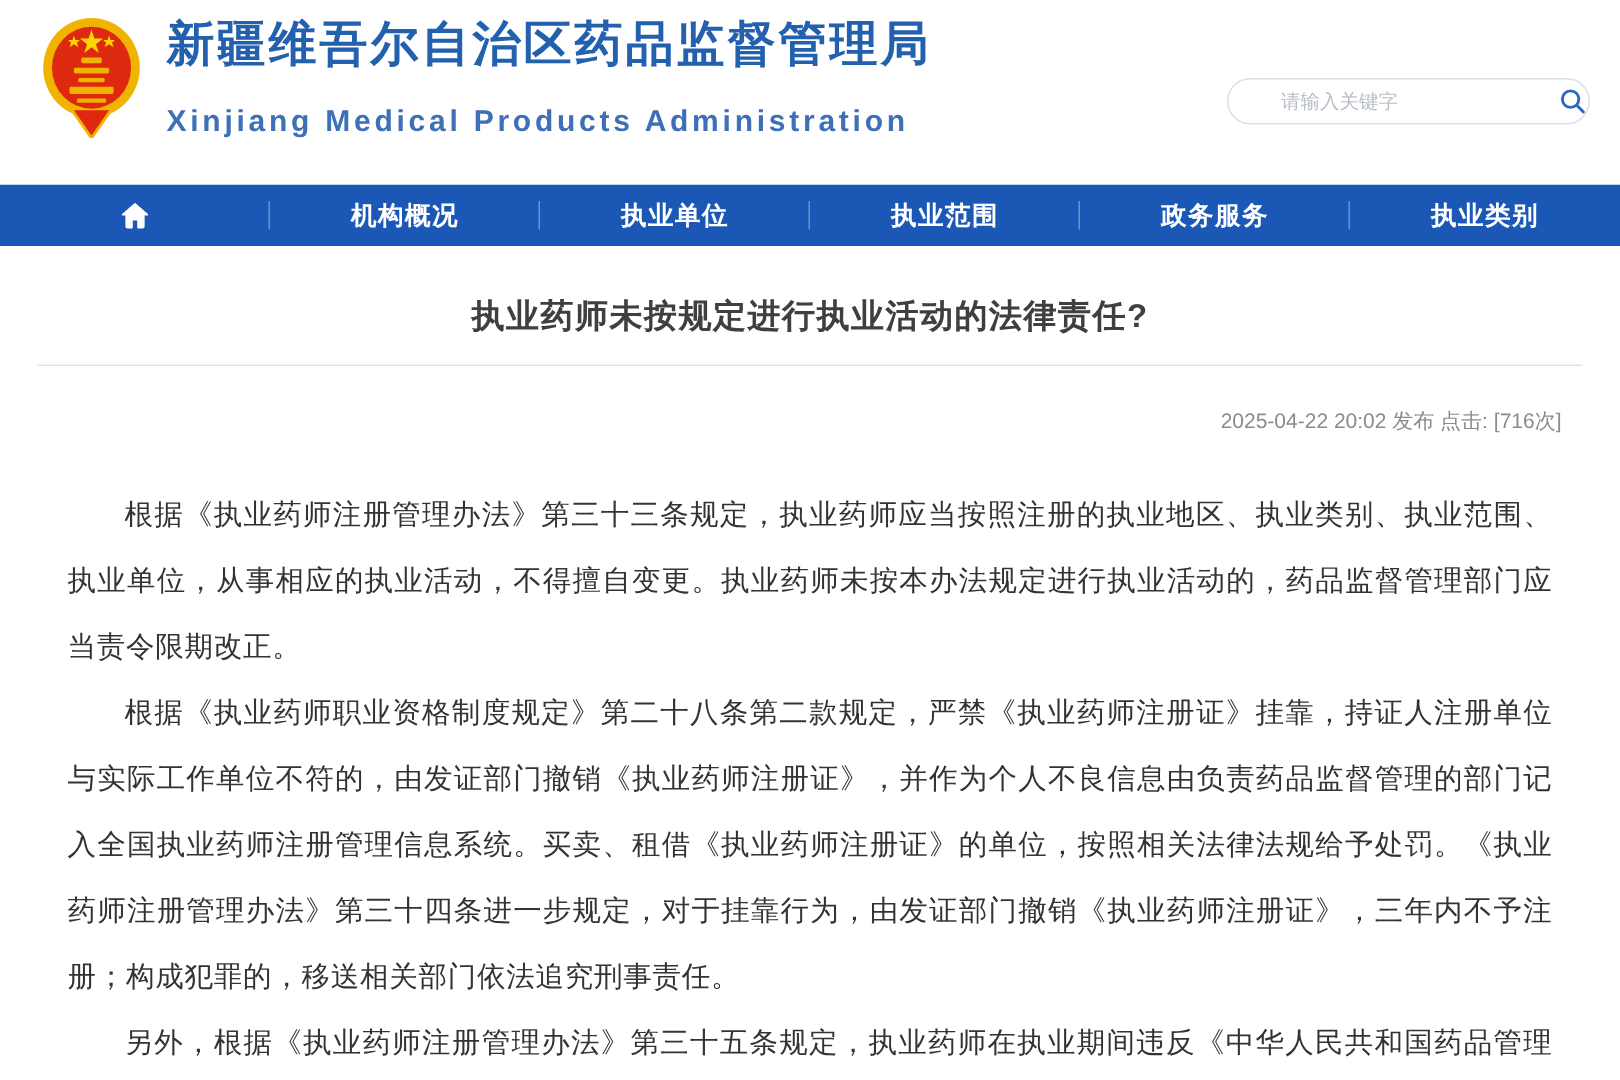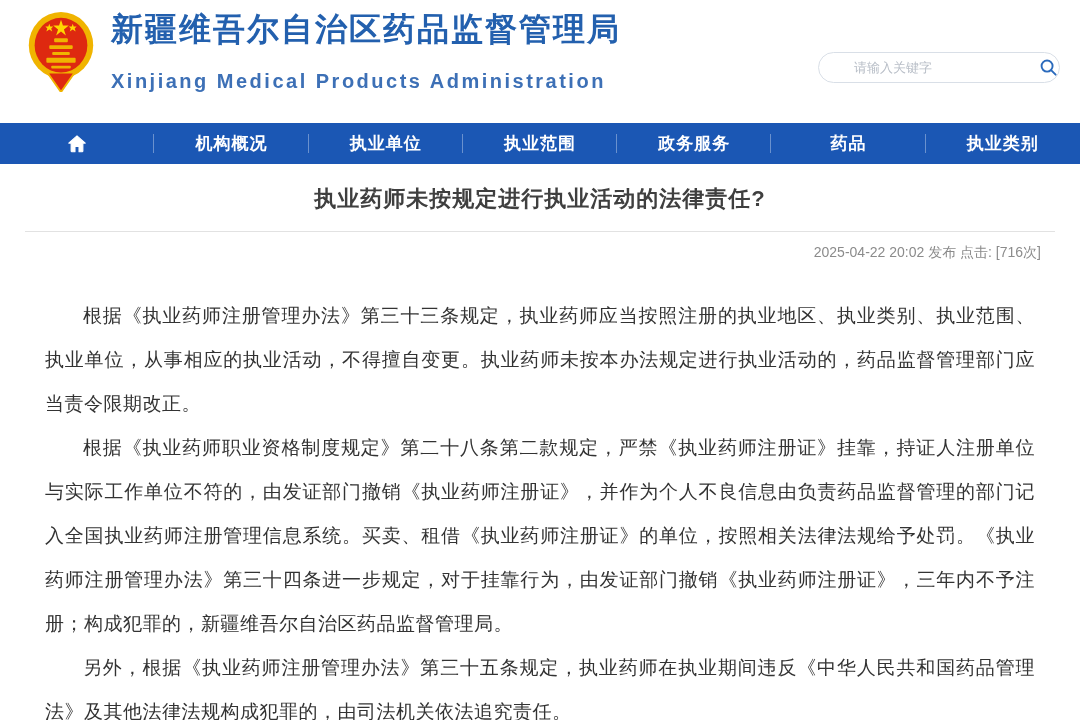--- a/index.html
+++ b/index.html
@@ -24,24 +24,24 @@
 
   
   .nav { height:41px; background:#1b57b4; display:flex; }
   .nav-cell { flex:1; display:flex; align-items:center; justify-content:center; position:relative; cursor:pointer; }
   .nav-cell:not(:last-child)::after { content:""; position:absolute; right:0; top:11px; bottom:11px;
     width:1px; background:rgba(255,255,255,0.35); }
   .nav-label { color:#ffffff; font-size:17px; font-weight:bold; letter-spacing:1px; }
 
   
   .article { padding:0 25px; }
-  .art-title { margin-top:20px; text-align:center; font-size:22px; font-weight:600;
+  .art-title { margin-top:32px; text-align:center; font-size:22px; font-weight:600;
     color:#3f3f3f; letter-spacing:1px; }
   .art-divider { margin-top:17px; border-bottom:1px solid #e2e2e2; }
-  .art-meta { margin-top:12px; text-align:right; font-size:14px; color:#8b8b8b; padding-right:14px; }
+  .art-meta { margin-top:28px; text-align:right; font-size:14px; color:#8b8b8b; padding-right:14px; }
 
   .art-body { margin-top:32px; padding:0 20px; font-family:"Liberation Serif","DejaVu Serif",serif;
     font-size:19px; color:#333333; line-height:44px; letter-spacing:0.5px; text-align:justify; }
   .art-body p { text-indent:2em; }
 </style>
 </head>
 <body>
 
 <div class="header">
   <div class="brand">
@@ -89,32 +89,29 @@
     <div class="nav-cell">
       <span class="nav-label">执业单位</span>
     </div>
     <div class="nav-cell">
       <span class="nav-label">执业范围</span>
     </div>
     <div class="nav-cell">
       <span class="nav-label">政务服务</span>
     </div>
     <div class="nav-cell">
-      <span class="nav-label">药品</span>
-    </div>
-    <div class="nav-cell">
       <span class="nav-label">执业类别</span>
     </div>
   </div>
 
 <div class="article">
   <h1 class="art-title">执业药师未按规定进行执业活动的法律责任?</h1>
   <div class="art-divider"></div>
   <div class="art-meta">2025-04-22 20:02 发布 点击: [716次]</div>
 
   <div class="art-body">
 
   <p>根据《执业药师注册管理办法》第三十三条规定，执业药师应当按照注册的执业地区、执业类别、执业范围、执业单位，从事相应的执业活动，不得擅自变更。执业药师未按本办法规定进行执业活动的，药品监督管理部门应当责令限期改正。</p>
-      <p>根据《执业药师职业资格制度规定》第二十八条第二款规定，严禁《执业药师注册证》挂靠，持证人注册单位与实际工作单位不符的，由发证部门撤销《执业药师注册证》，并作为个人不良信息由负责药品监督管理的部门记入全国执业药师注册管理信息系统。买卖、租借《执业药师注册证》的单位，按照相关法律法规给予处罚。《执业药师注册管理办法》第三十四条进一步规定，对于挂靠行为，由发证部门撤销《执业药师注册证》，三年内不予注册；构成犯罪的，新疆维吾尔自治区药品监督管理局。</p>
+      <p>根据《执业药师职业资格制度规定》第二十八条第二款规定，严禁《执业药师注册证》挂靠，持证人注册单位与实际工作单位不符的，由发证部门撤销《执业药师注册证》，并作为个人不良信息由负责药品监督管理的部门记入全国执业药师注册管理信息系统。买卖、租借《执业药师注册证》的单位，按照相关法律法规给予处罚。《执业药师注册管理办法》第三十四条进一步规定，对于挂靠行为，由发证部门撤销《执业药师注册证》，三年内不予注册；构成犯罪的，移送相关部门依法追究刑事责任。</p>
       <p>另外，根据《执业药师注册管理办法》第三十五条规定，执业药师在执业期间违反《中华人民共和国药品管理法》及其他法律法规构成犯罪的，由司法机关依法追究责任。</p>
     </div>
 
 </div>
 
 </body></html>

